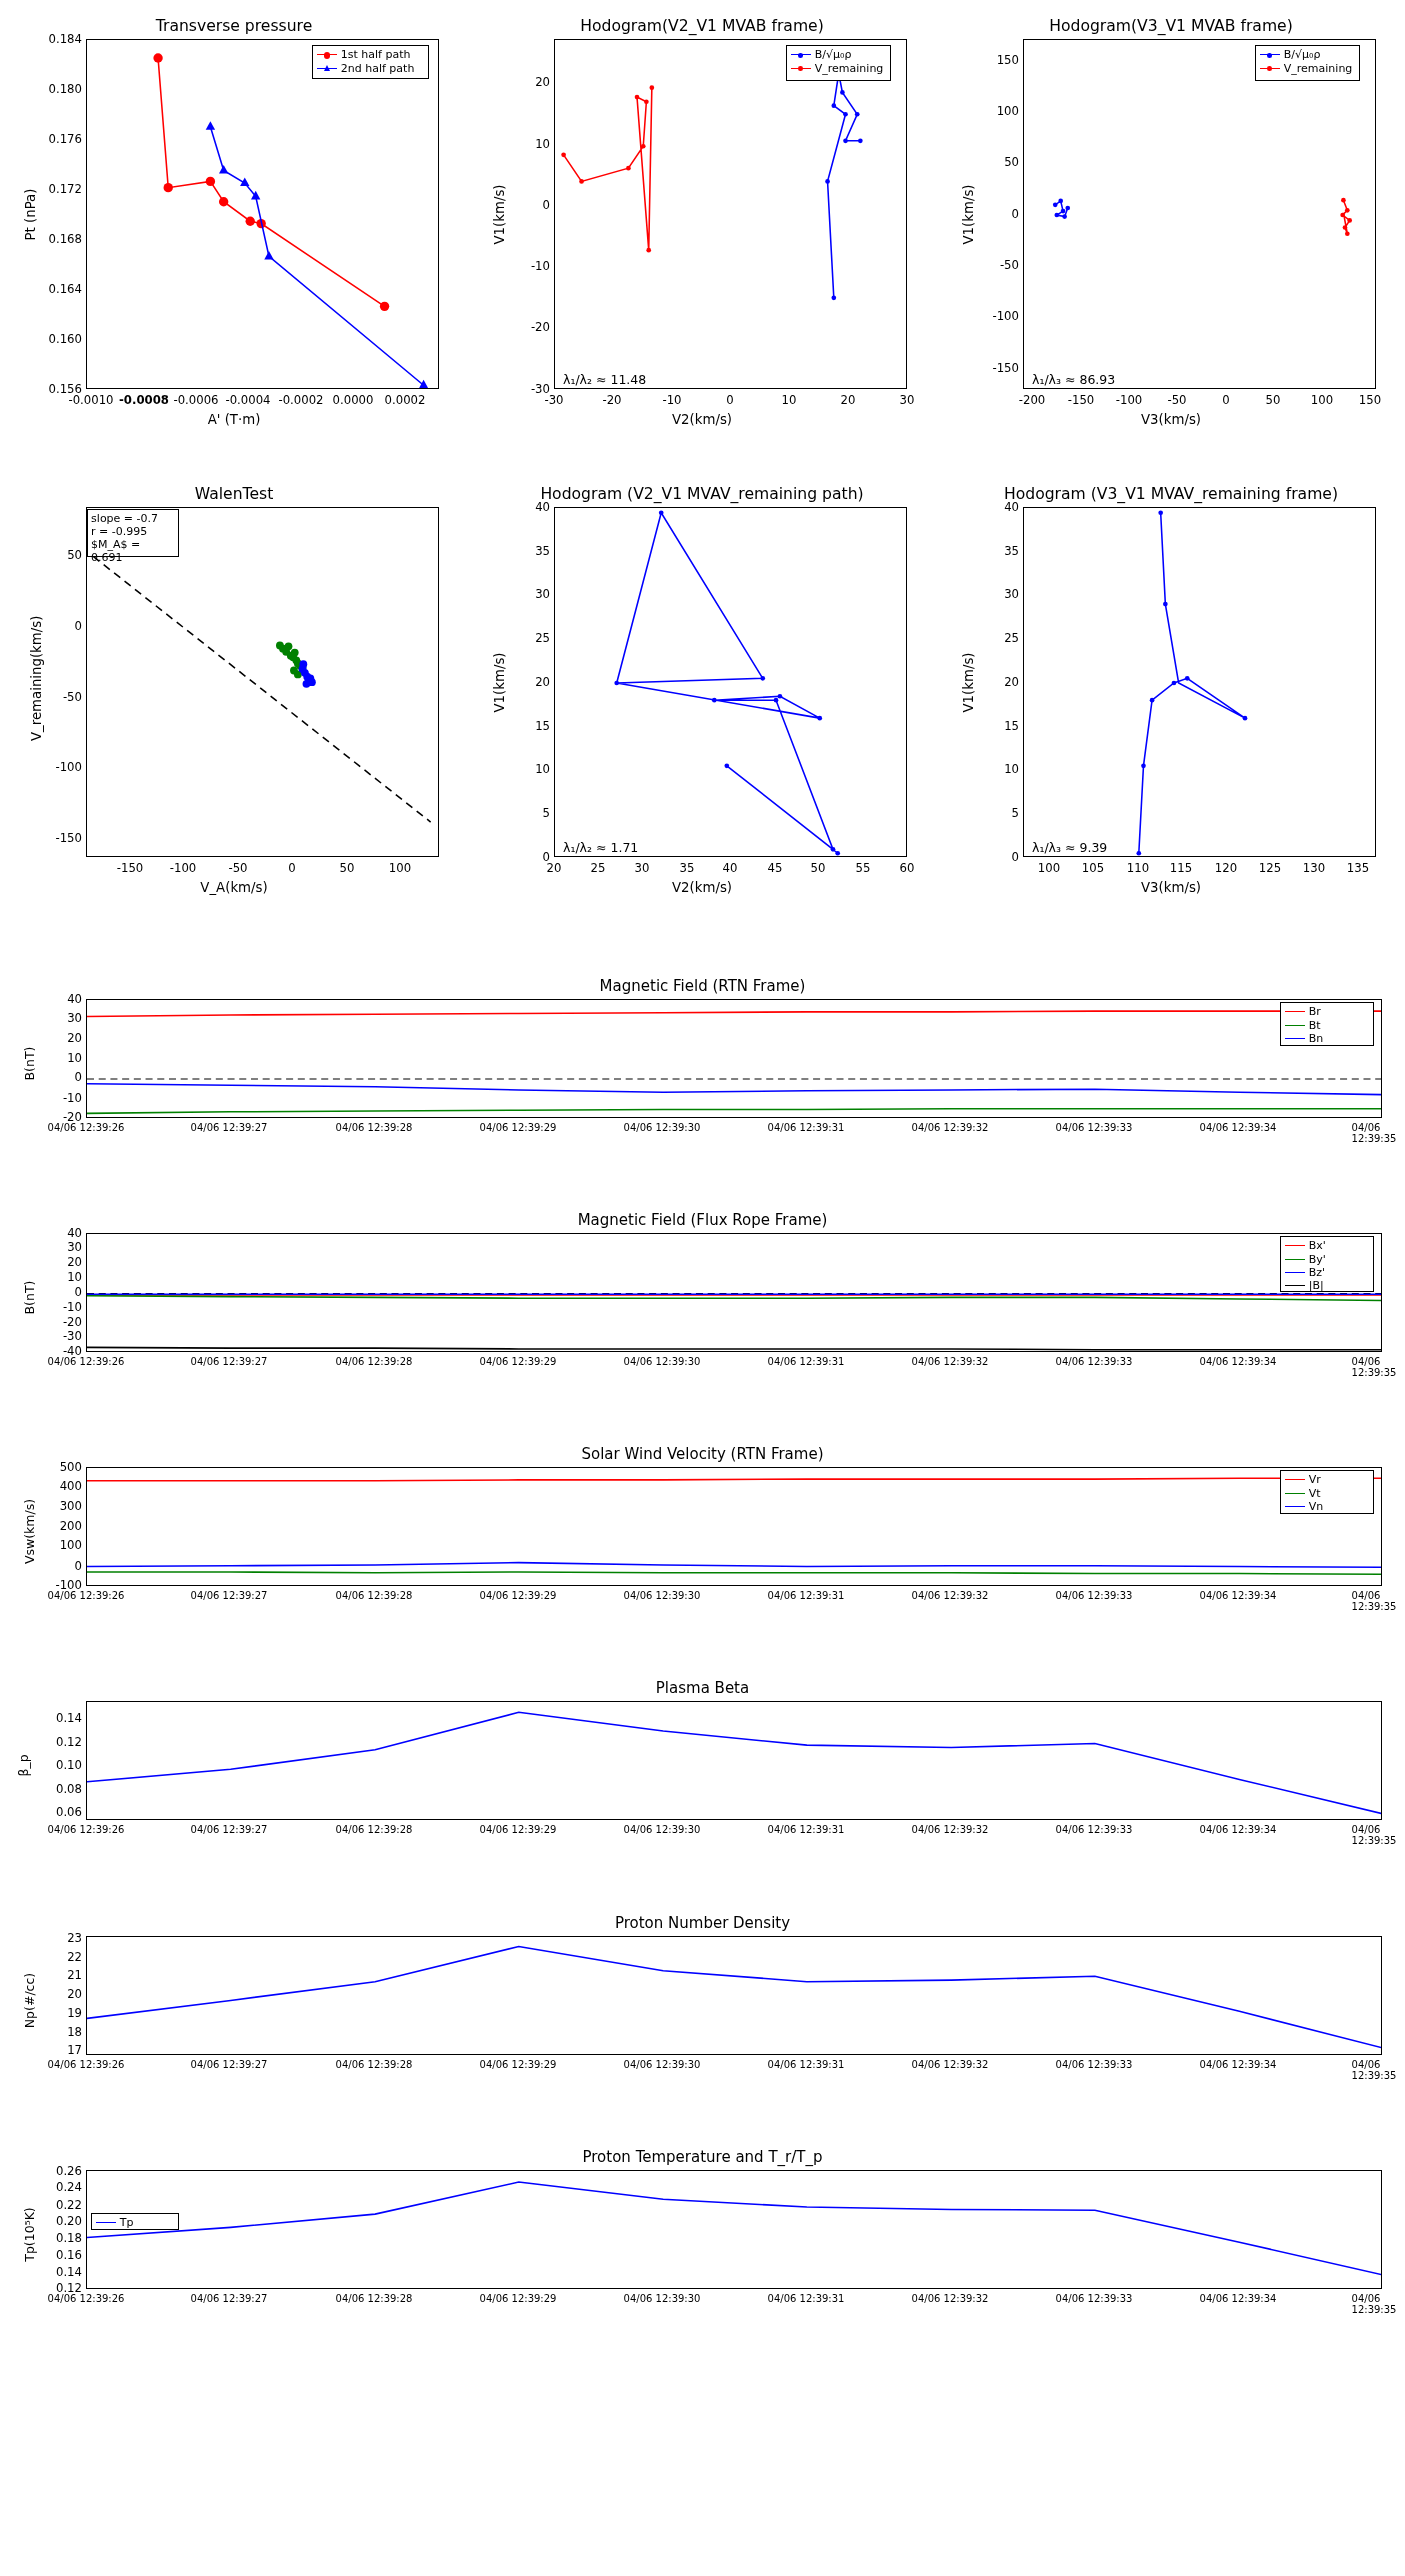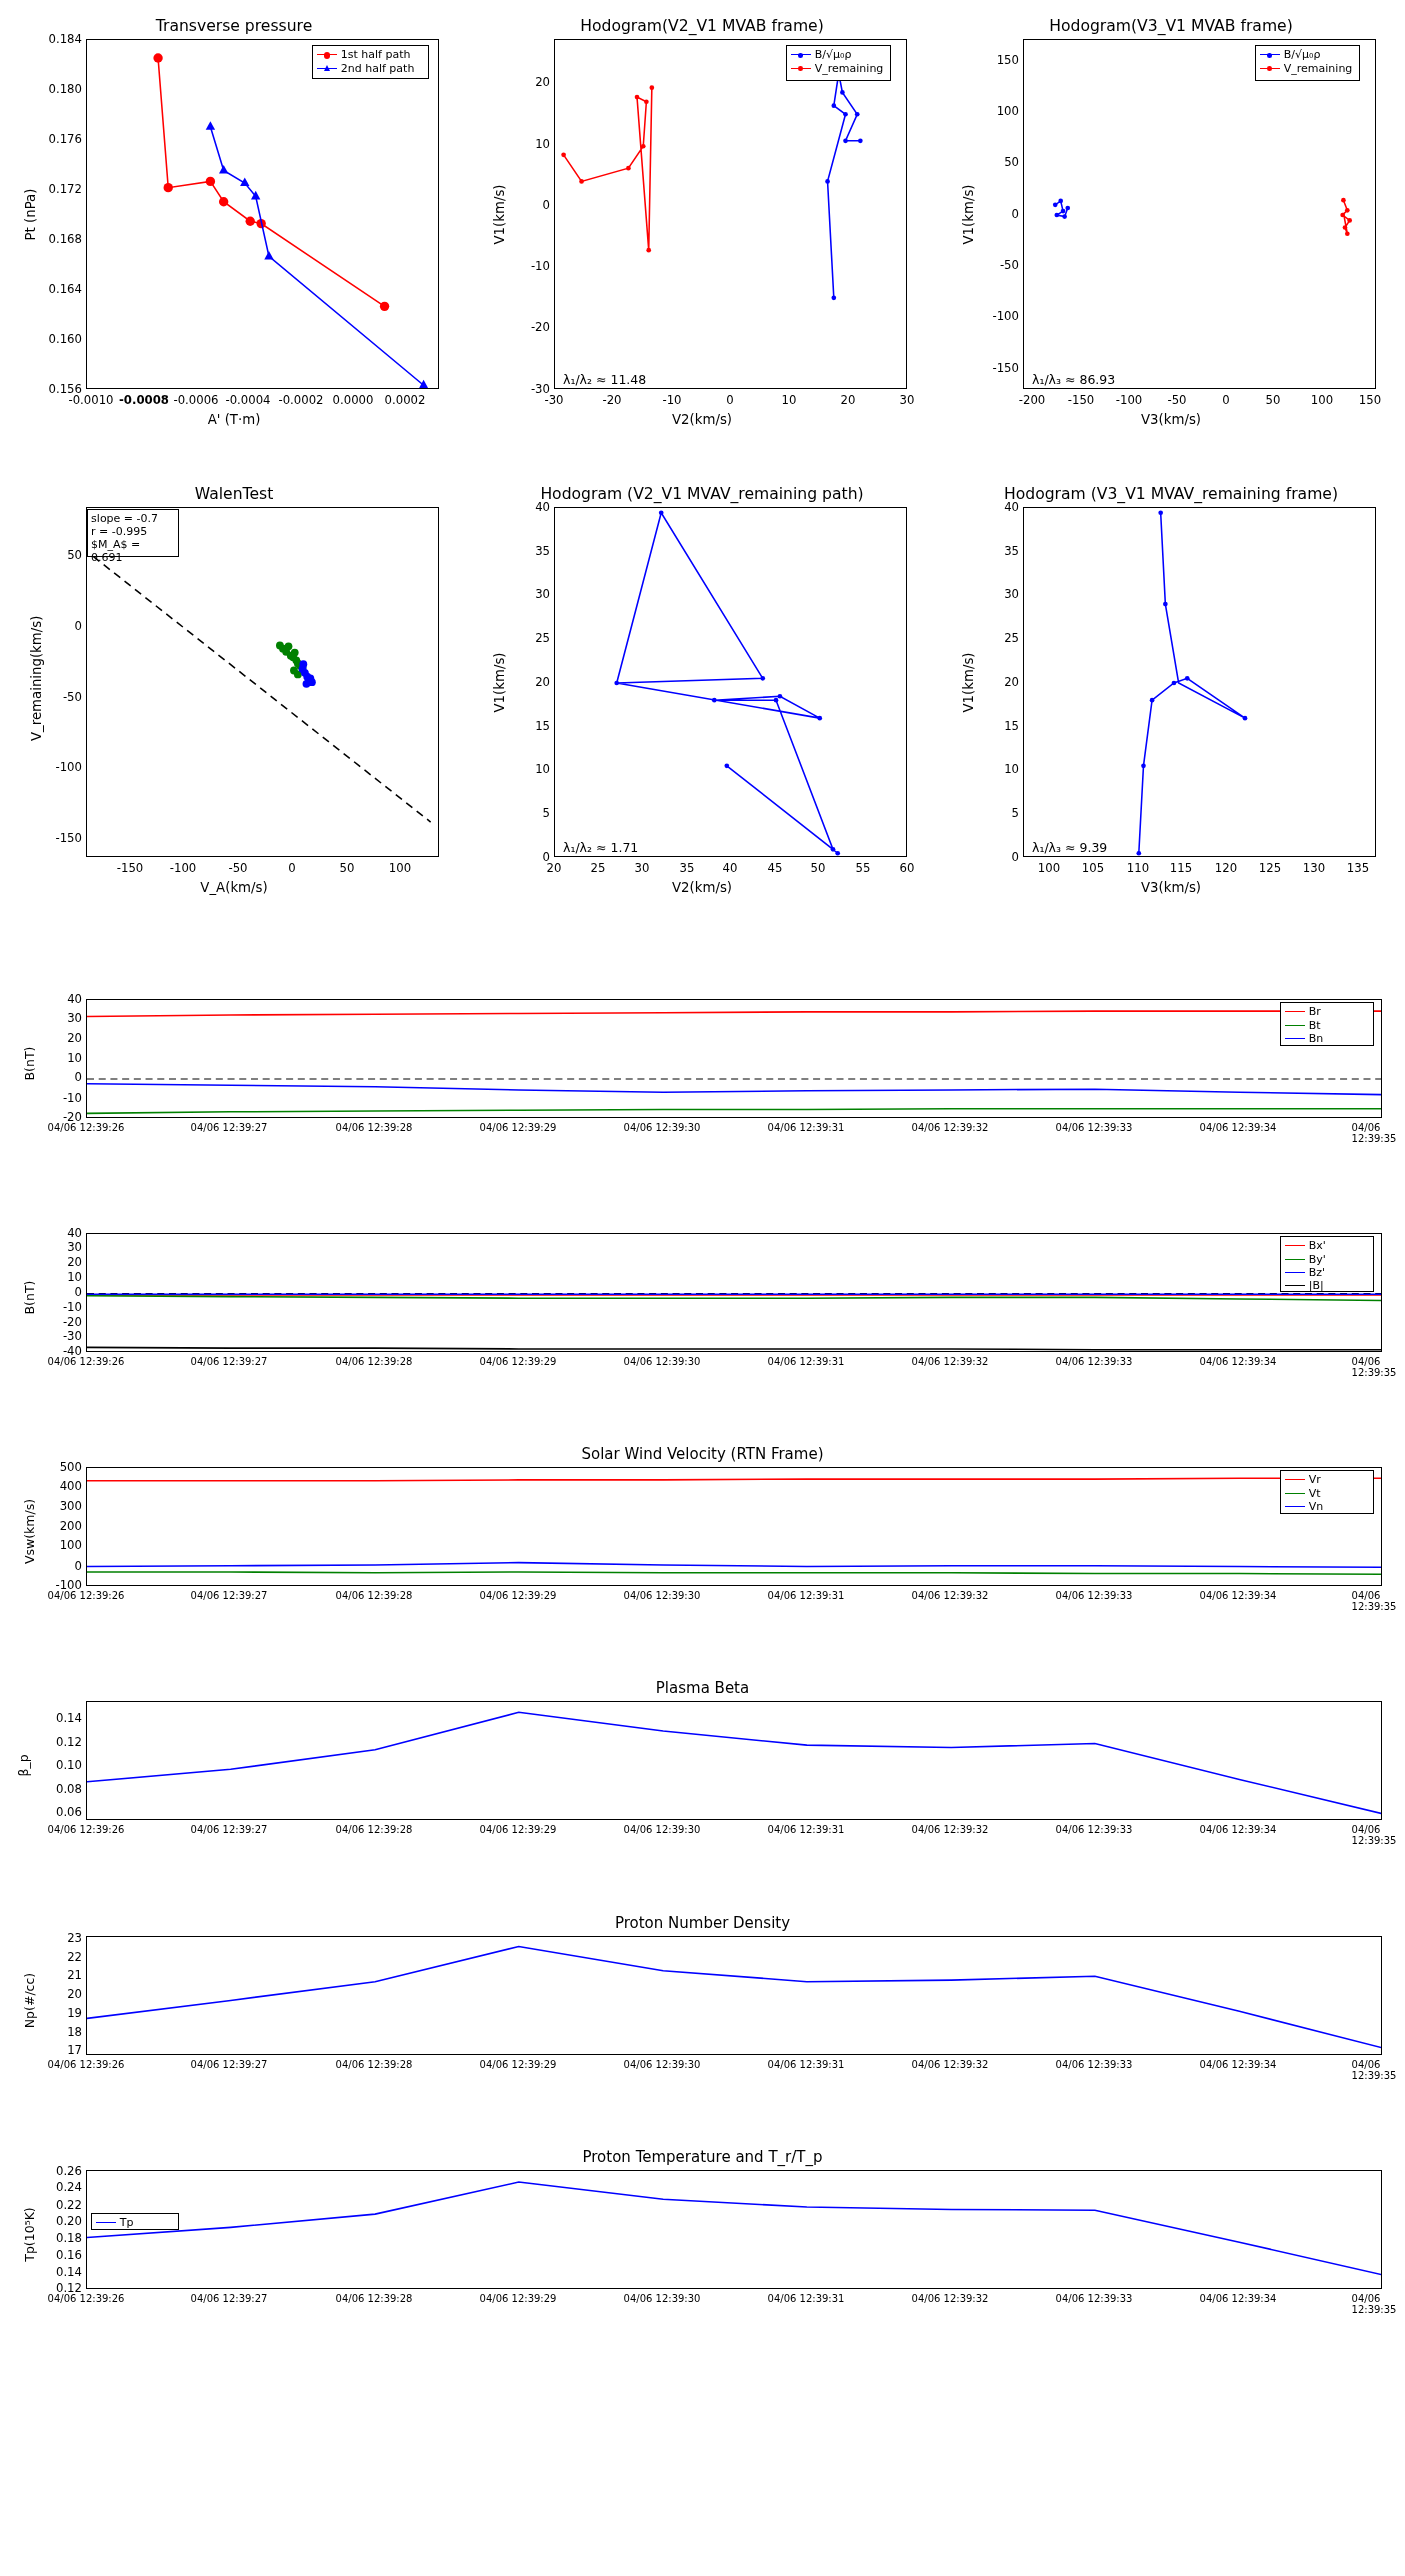--- a/index.html
+++ b/index.html
@@ -328,20 +328,21 @@
     <div class="tick x" style="left:289px;top:393px;">120</div>
     <div class="tick x" style="left:333px;top:393px;">125</div>
     <div class="tick x" style="left:377px;top:393px;">130</div>
     <div class="tick x" style="left:421px;top:393px;">135</div>
     <div class="xlabel" style="left:0;top:412px;width:468px;">V3(km/s)</div>
     <div class="ylabel" style="left:-3.9px;top:207px;width:70px;text-align:center;transform:rotate(-90deg);">V1(km/s)</div>
     <div class="annot" style="left:95px;top:372px;">λ₁/λ₃ ≈ 9.39</div>
   </div>
 
   <div class="panel" style="left:0;top:972px;width:1405px;height:191px;">
+    <div class="title" style="top:4.7px;left:0;font-size:15px;">Magnetic Field (RTN Frame)</div>
     <div class="plotbox" style="left:86px;top:26.5px;width:1296px;height:119px;">
       <svg width="1296" height="119" viewBox="0 0 1660 152">
         <line x1="0" y1="101" x2="1660" y2="101" stroke="#000" stroke-width="1.5" stroke-dasharray="9,6"></line>
         <polyline points="0,21 184,19 369,18 553,17 738,16 922,15 1107,15 1291,14 1476,14 1660,14" fill="none" stroke="#ff0000" stroke-width="2"></polyline>
         <polyline points="0,145 184,143 369,142 553,141 738,140 922,140 1107,139 1291,139 1476,139 1660,139" fill="none" stroke="#008000" stroke-width="2"></polyline>
         <polyline points="0,107 184,109 369,111 553,115 738,118 922,116 1107,115 1291,114 1476,118 1660,121" fill="none" stroke="#0000ff" stroke-width="2"></polyline>
       </svg>
     </div>
     <div class="legend" style="left:1280px;top:30px;width:94px;height:44px;">
       <div class="legrow">
@@ -371,20 +372,21 @@
     <div class="tsticks" style="left:518px;top:150px;transform:translateX(-50%);">04/06 12:39:29</div>
     <div class="tsticks" style="left:662px;top:150px;transform:translateX(-50%);">04/06 12:39:30</div>
     <div class="tsticks" style="left:806px;top:150px;transform:translateX(-50%);">04/06 12:39:31</div>
     <div class="tsticks" style="left:950px;top:150px;transform:translateX(-50%);">04/06 12:39:32</div>
     <div class="tsticks" style="left:1094px;top:150px;transform:translateX(-50%);">04/06 12:39:33</div>
     <div class="tsticks" style="left:1238px;top:150px;transform:translateX(-50%);">04/06 12:39:34</div>
     <div class="tsticks" style="left:1374px;top:150px;transform:translateX(-50%);">04/06 12:39:35</div>
   </div>
 
   <div class="panel" style="left:0;top:1206px;width:1405px;height:191px;">
+    <div class="title" style="top:4.7px;left:0;font-size:15px;">Magnetic Field (Flux Rope Frame)</div>
     <div class="plotbox" style="left:86px;top:26.5px;width:1296px;height:119px;">
       <svg width="1296" height="119" viewBox="0 0 1660 152">
         <line x1="0" y1="76" x2="1660" y2="76" stroke="#000" stroke-width="1.5" stroke-dasharray="9,6"></line>
         <polyline points="0,78 184,78 369,78 553,78 738,78 922,78 1107,78 1291,78 1476,78 1660,78" fill="none" stroke="#ff0000" stroke-width="2"></polyline>
         <polyline points="0,79 184,80 369,81 553,82 738,82 922,82 1107,81 1291,81 1476,83 1660,85" fill="none" stroke="#008000" stroke-width="2"></polyline>
         <polyline points="0,77 184,77 369,77 553,77 738,77 922,77 1107,77 1291,77 1476,77 1660,77" fill="none" stroke="#0000ff" stroke-width="2"></polyline>
         <polyline points="0,145 184,146 369,146 553,147 738,147 922,147 1107,147 1291,148 1476,148 1660,148" fill="none" stroke="#000000" stroke-width="2"></polyline>
       </svg>
     </div>
     <div class="legend" style="left:1280px;top:30px;width:94px;height:56px;">

